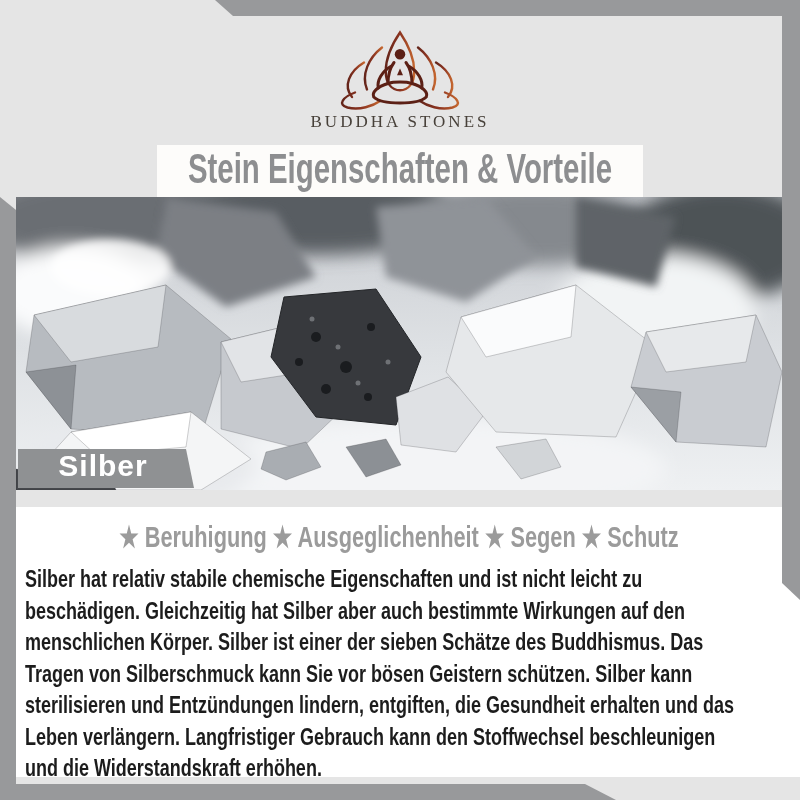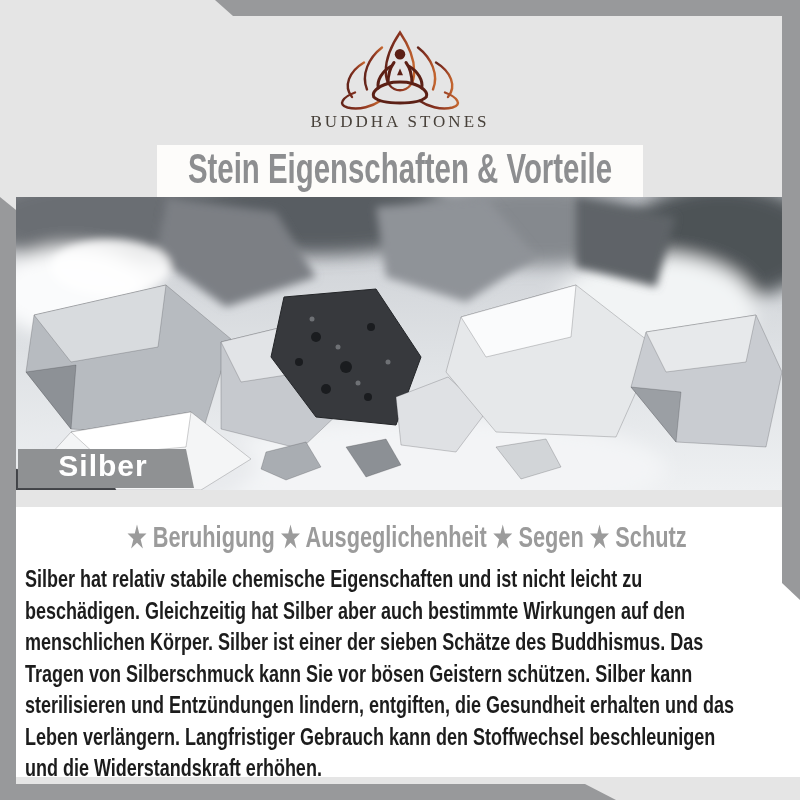--- a/index.html
+++ b/index.html
@@ -36,21 +36,21 @@
   
   #stone-banner{position:absolute;left:18px;top:449px;width:176px;height:39px;
     background:#8f9193;clip-path:polygon(0 0,168px 0,176px 39px,0 39px);
     display:flex;align-items:flex-start;justify-content:center;}
   #stone-name{color:#ffffff;font-size:30px;font-weight:bold;letter-spacing:1px;
     padding-right:6px;}
 
   
   #content-panel{position:absolute;left:16px;top:507px;width:784px;height:270px;
     background:#ffffff;}
-  #benefits-line{position:absolute;left:0;top:13px;width:766px;padding-left:18px;}
+  #benefits-line{position:absolute;left:0;top:13px;width:766px;text-align:center;}
   #benefits-line span{display:inline-block;font-size:29px;font-weight:bold;color:#9b9b9b;
     white-space:nowrap;transform:scaleX(0.75);transform-origin:center;}
   #description{position:absolute;left:9px;top:56px;transform:scaleX(0.75);
     transform-origin:left top;}
   .desc-line{font-size:24px;font-weight:bold;color:#1c1c1c;line-height:31.5px;
     white-space:nowrap;letter-spacing:0px;}
 </style>
 </head>
 <body>
 

